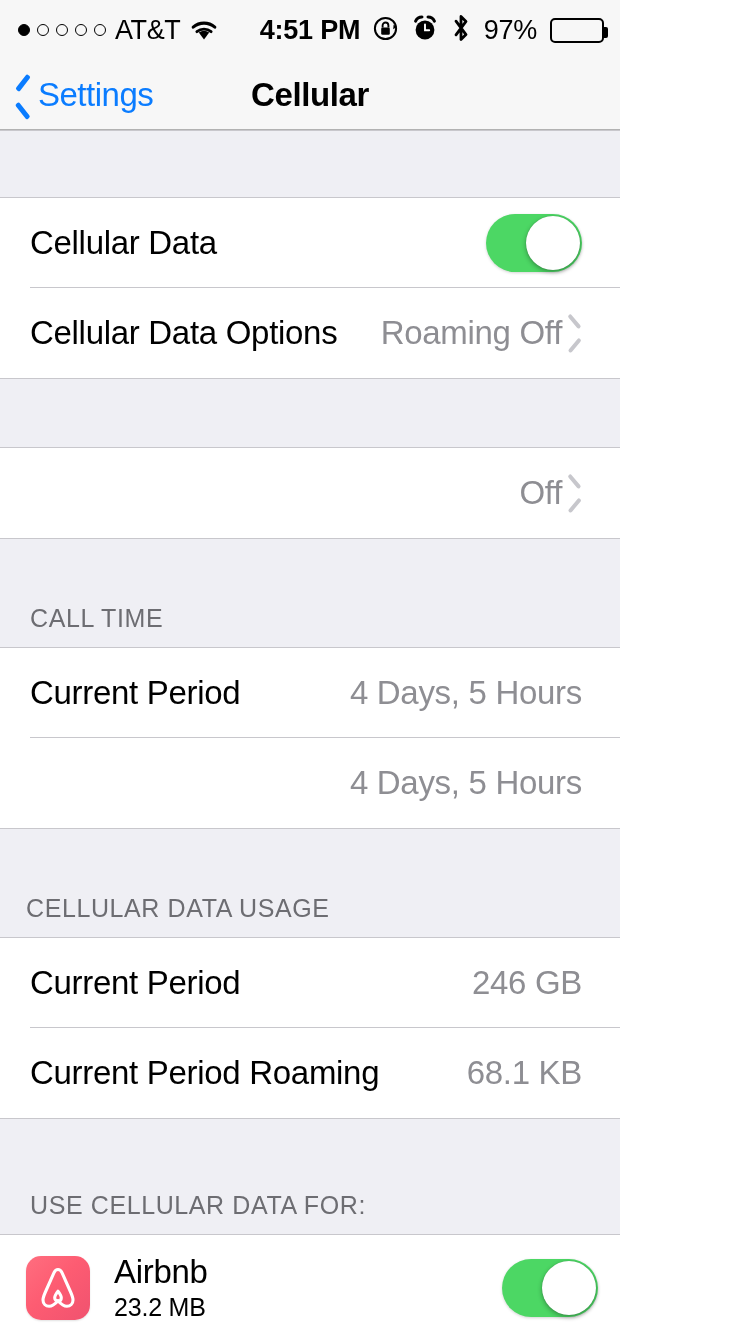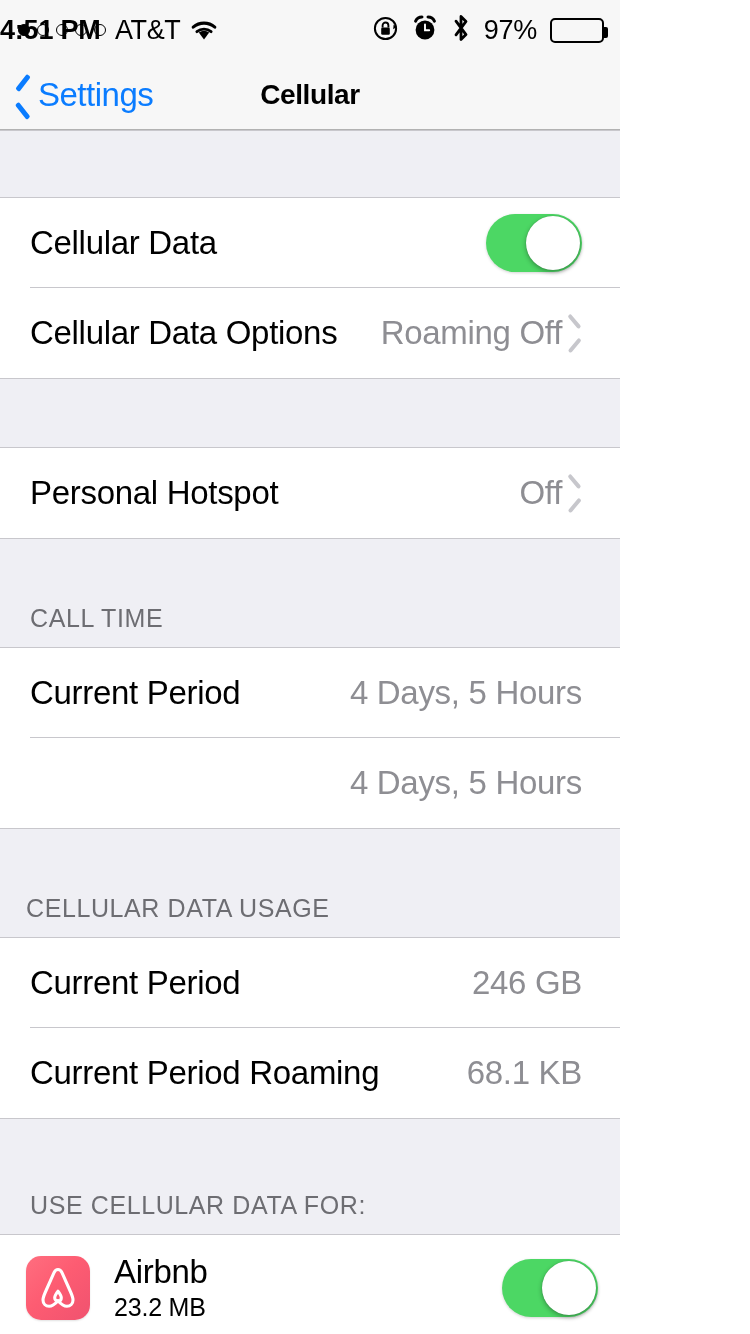--- a/index.html
+++ b/index.html
@@ -17,21 +17,21 @@
     height:60px; background:#F7F7F7;
     display:flex; align-items:center; position:relative;
   }
   .sb-left { display:flex; align-items:center; padding-left:18px; gap:9px; }
   .dots { display:flex; align-items:center; gap:7px; }
   .dot { width:12px; height:12px; border-radius:50%; border:1.6px solid #000; }
   .dot.filled { background:#000; }
   .carrier { font-size:27px; color:#000; letter-spacing:-0.4px; }
   .wifi { width:30px; height:22px; position:relative; display:inline-block; }
   .sb-center {
-    position:absolute; left:0; right:0; 
+    position:absolute; left:0; right:0; text-align:center;
     font-size:27px; font-weight:bold; color:#000; letter-spacing:-0.2px;
   }
   .sb-right {
     margin-left:auto; display:flex; align-items:center; gap:13px; padding-right:16px;
   }
   .battery-pct { font-size:27px; color:#000; letter-spacing:-0.3px; }
   .battery {
     width:54px; height:25px; border:2.5px solid #000; border-radius:5px;
     position:relative; padding:2px;
   }
@@ -56,21 +56,21 @@
   }
   .chev-back::before, .chev-back::after {
     content:""; position:absolute; left:3px; width:19px; height:4.6px;
     background:#0A7CFF; border-radius:2px;
   }
   .chev-back::before { top:8px; transform:rotate(-52deg); transform-origin:left center; }
   .chev-back::after  { top:21px; transform:rotate(52deg); transform-origin:left center; }
   .nav-back-label { font-size:33px; letter-spacing:-0.5px; }
   .nav-title {
     position:absolute; left:0; right:0; text-align:center;
-    font-size:28px; font-weight:bold; color:#000; letter-spacing:-0.4px;
+    font-size:33px; font-weight:bold; color:#000; letter-spacing:-0.4px;
     pointer-events:none;
   }
 
   
   .gap { background:#EFEFF4; border-top:1px solid #C8C7CC; border-bottom:1px solid #C8C7CC; }
   .gap.tall { height:68px; }
   .gap.short { height:70px; }
 
   .sec-header {
     background:#EFEFF4; border-top:1px solid #C8C7CC; border-bottom:1px solid #C8C7CC;
@@ -220,21 +220,20 @@
         <span class="row-detail">Roaming Off</span>
         <span class="chev-right"></span>
       </div>
     </div>
   </div>
 
   <div class="gap short"></div>
 
   <div class="group">
     <div class="row">
-      <span class="row-label">Personal Hotspot</span>
       <div class="row-right">
         <span class="row-detail">Off</span>
         <span class="chev-right"></span>
       </div>
     </div>
   </div>
 
   <div class="sec-header" style="height:110px;">
     <span class="sec-header-label">CALL TIME</span>
   </div>

